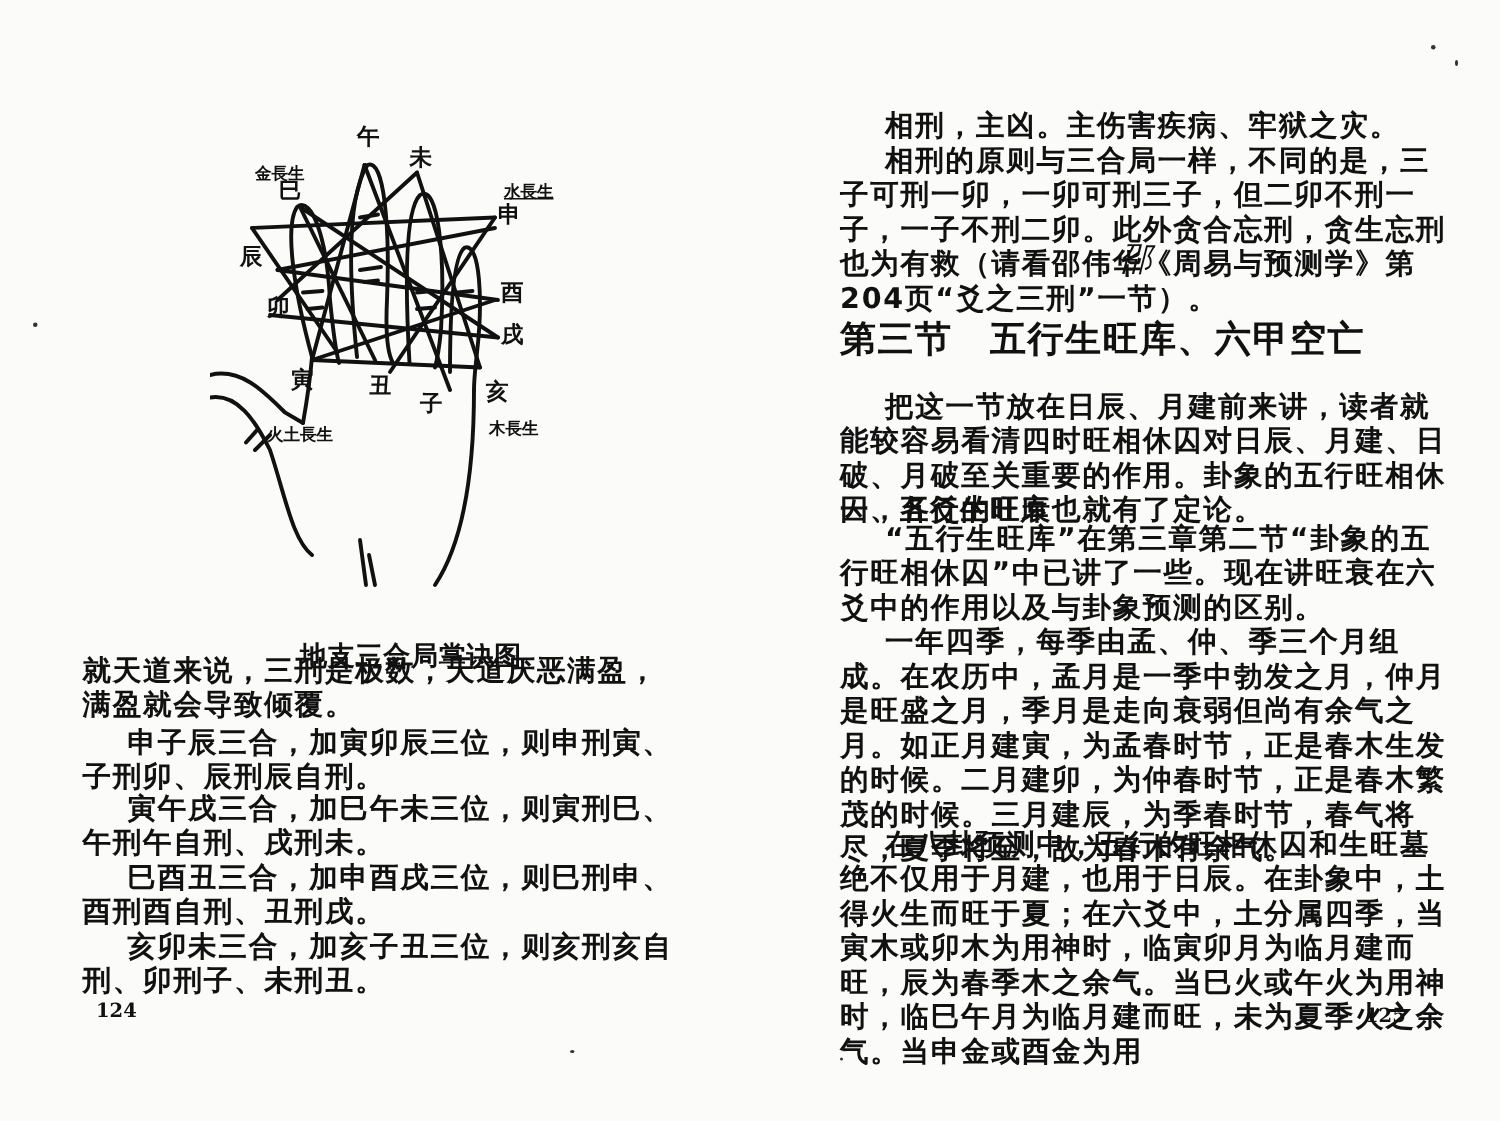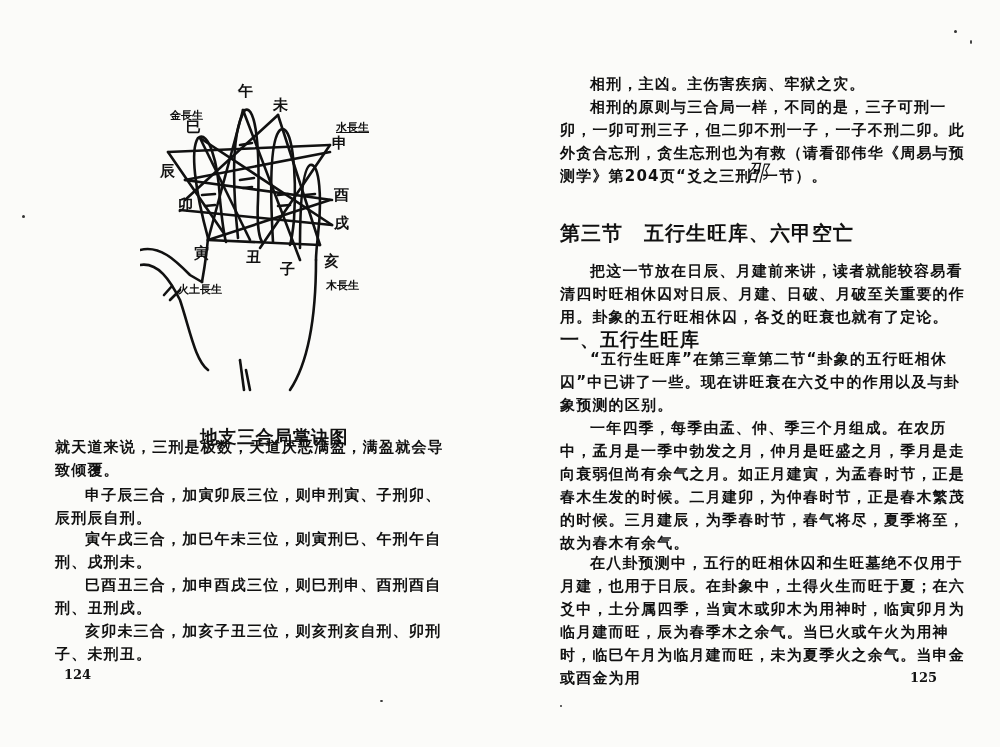--- a/index.html
+++ b/index.html
@@ -6,23 +6,23 @@
   body{width:1000px;height:747px;background:#fbfbf9;position:relative;overflow:hidden;
        font-family:"DejaVu Sans","Liberation Sans",sans-serif;color:#111;}
   .page{position:absolute;top:0;height:747px;}
   .left{left:0;width:500px;}
   .right{left:500px;width:500px;}
   .fig{position:absolute;left:140px;top:70px;width:260px;height:340px;}
   .fig svg{position:absolute;left:0;top:0;}
   .lbl{position:absolute;font-size:15px;font-weight:bold;line-height:1;}
   .lbl.small{font-size:11px;}
   .caption{position:absolute;left:200px;top:425px;font-size:18px;font-weight:bold;letter-spacing:0.5px;}
-  .para{position:absolute;font-size:15px;font-weight:bold;line-height:23px;letter-spacing:1.2px;}
+  .para{position:absolute;font-size:19px;font-weight:bold;line-height:23px;letter-spacing:1.2px;}
   .pageno{position:absolute;font-family:"DejaVu Serif","Liberation Serif",serif;font-size:13px;font-weight:bold;}
-  .heading{position:absolute;font-size:20px;font-weight:bold;letter-spacing:1px;margin-top:10px;}
+  .heading{position:absolute;font-size:24px;font-weight:bold;letter-spacing:1px;}
   .subhead{position:absolute;font-size:19px;font-weight:bold;letter-spacing:1px;}
   .handwrite{position:absolute;font-family:"DejaVu Serif",serif;font-size:22px;font-style:italic;}
   .speck{position:absolute;background:#333;border-radius:50%;}
 </style>
 </head>
 <body>
 
 <div class="page left">
   <div class="fig">
     <svg width="260" height="340" viewBox="0 0 260 340">

